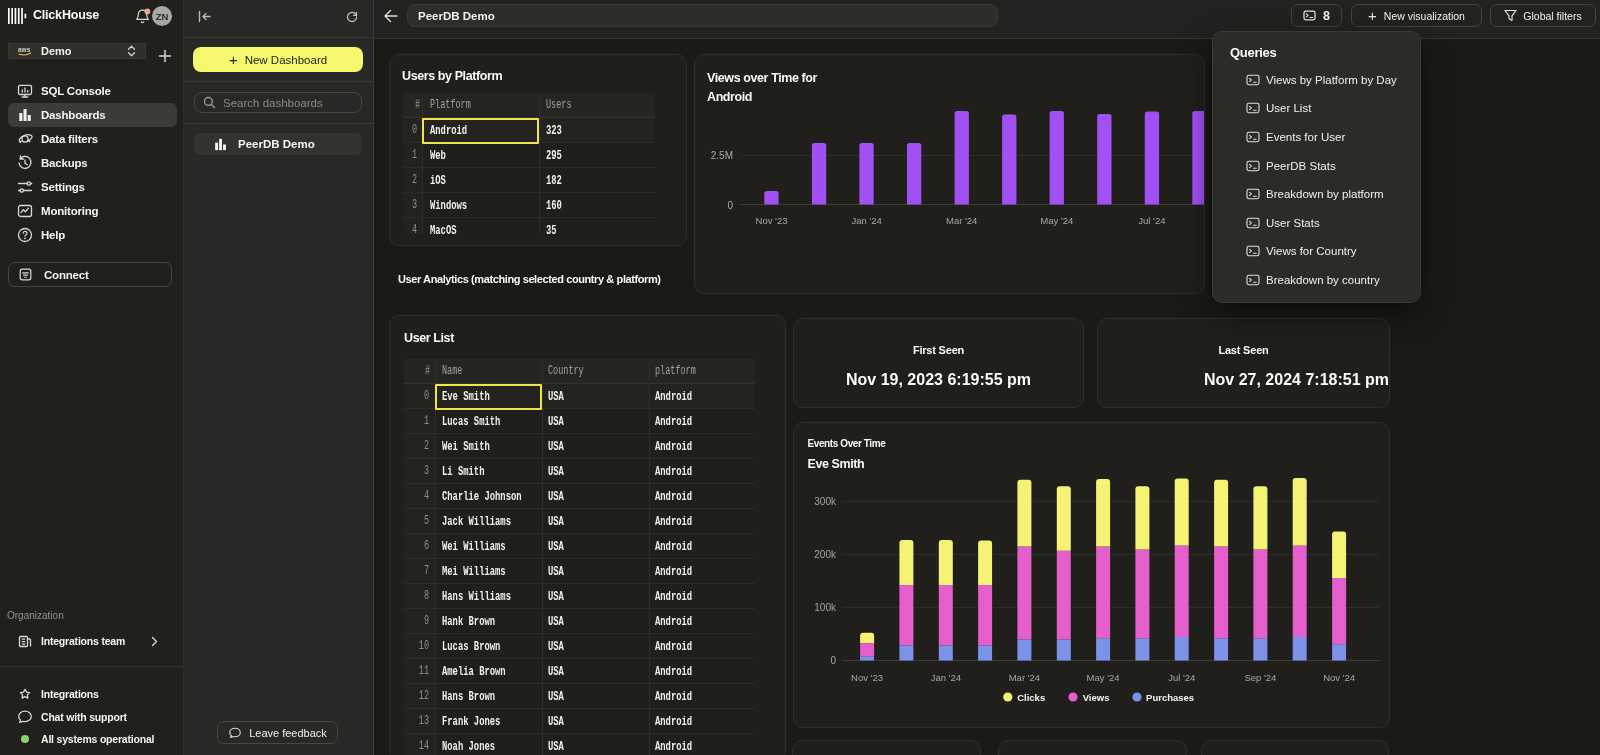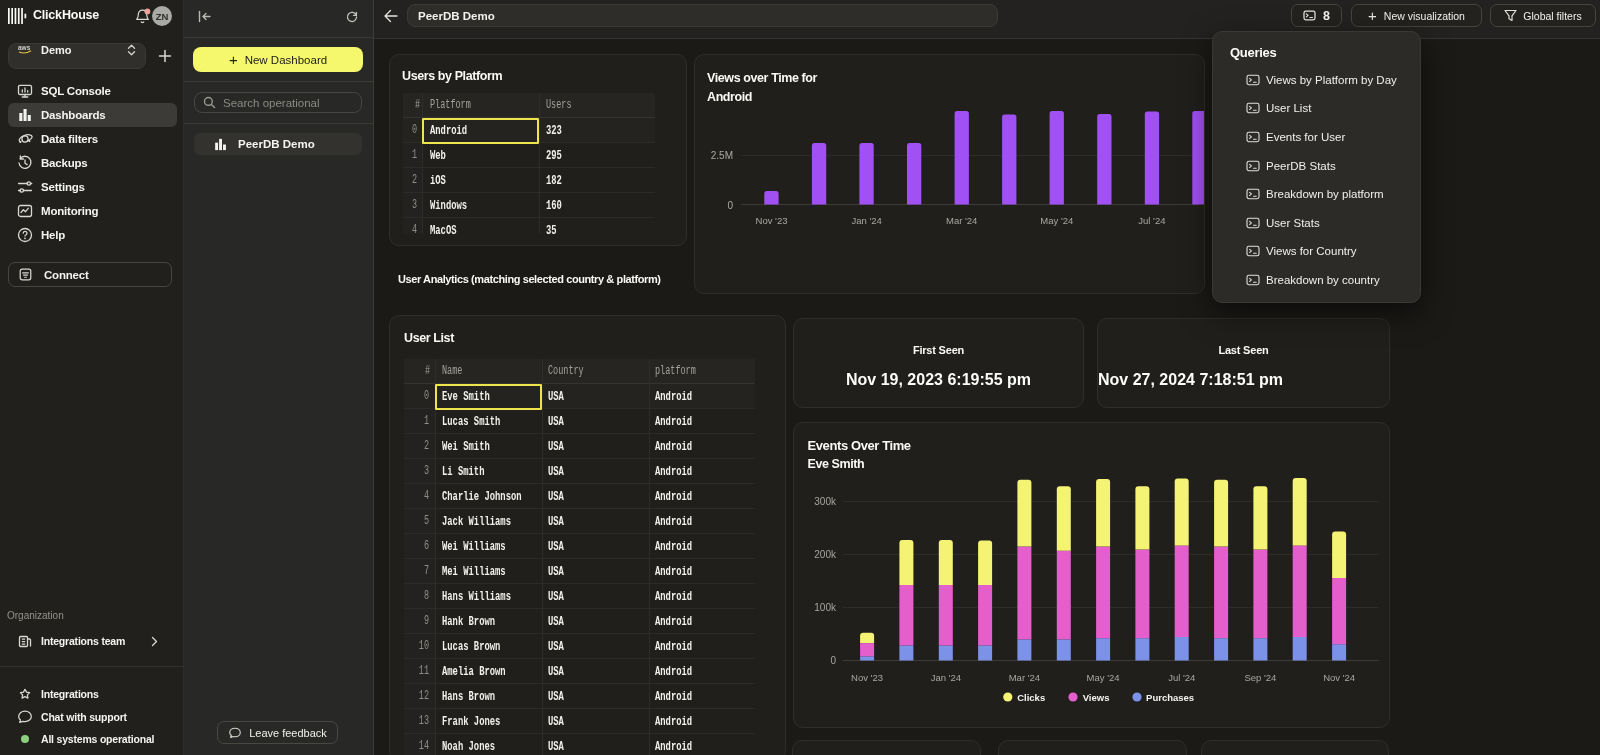--- a/index.html
+++ b/index.html
@@ -36,21 +36,21 @@
   <div class="abs" style="left:33px;top:8px;font-size:12.5px;font-weight:700;color:#fbfbf7;letter-spacing:-.2px">ClickHouse</div>
 
   <svg class="abs" style="left:134px;top:8px" width="17" height="17" viewBox="0 0 17 17">
     <path d="M8.5 2.2c-2.6 0-4.2 1.9-4.2 4.4c0 2.8-.9 3.9-1.6 4.8h11.6c-.7-.9-1.6-2-1.6-4.8c0-2.5-1.6-4.4-4.2-4.4z" fill="none" stroke="#d9d9d3" stroke-width="1.2" stroke-linejoin="round"></path>
     <path d="M7 13.6a1.6 1.6 0 0 0 3 0" fill="none" stroke="#d9d9d3" stroke-width="1.3"></path>
     <circle cx="13.4" cy="3.4" r="2.9" fill="#f0a29a"></circle>
   </svg>
 
   <div class="abs" style="left:152px;top:6px;width:20px;height:20px;border-radius:50%;background:#a9a9a5;color:#2f2f2b;font-size:9.5px;font-weight:700;display:flex;align-items:center;justify-content:center">ZN</div>
 
-  <div class="abs" style="left:8px;top:43px;width:138px;height:26px;background:#302f2b;border:1px solid #3a3935;border-radius:8px;display:flex;">
+  <div class="abs" style="left:8px;top:43px;width:138px;height:16px;background:#302f2b;border:1px solid #3a3935;border-radius:0;display:flex;align-items:center">
     <svg style="margin-left:9px" width="15" height="10" viewBox="0 0 15 10">
       <text x="0" y="6" font-size="6.5" font-weight="700" fill="#cfcfc9" font-family="Liberation Sans">aws</text>
       <path d="M1 8 q6 2.6 12 -1.2" fill="none" stroke="#e8c53c" stroke-width="1.1"></path>
     </svg>
     <span style="margin-left:8px;font-size:11px;font-weight:600">Demo</span>
     <svg style="position:absolute;right:9px" width="9" height="12" viewBox="0 0 9 12">
       <path d="M1.5 4.2 L4.5 1.2 L7.5 4.2 M1.5 7.8 L4.5 10.8 L7.5 7.8" fill="none" stroke="#cfcfc9" stroke-width="1.4" stroke-linecap="round" stroke-linejoin="round"></path>
     </svg>
   </div>
   <svg class="abs" style="left:158px;top:49px" width="14" height="14" viewBox="0 0 14 14">
@@ -181,21 +181,21 @@
   <div class="abs" style="left:9px;top:47px;width:170px;height:25px;background:#f5f76d;border-radius:8px;display:flex;align-items:center;justify-content:center">
     <span style="font-size:15px;font-weight:400;color:#222;margin-right:7px;line-height:1">+</span>
     <span style="font-size:11.5px;font-weight:500;color:#1d1d18">New Dashboard</span>
   </div>
   <div class="abs" style="left:0;top:81px;width:190px;height:1px;background:#3a3a37"></div>
   <div class="abs" style="left:10px;top:92px;width:168px;height:21px;border:1px solid #474643;border-radius:8px;display:flex;align-items:center">
     <svg style="margin-left:8px" width="13" height="13" viewBox="0 0 13 13">
         <circle cx="5.4" cy="5.4" r="3.9" fill="none" stroke="#9a9a94" stroke-width="1.4"></circle>
         <path d="M8.4 8.4 L11.6 11.6" stroke="#9a9a94" stroke-width="1.4" stroke-linecap="round"></path>
       </svg>
-    <span style="margin-left:7px;font-size:11.5px;color:#8b8b85">Search operational</span>
+    <span style="margin-left:7px;font-size:11.5px;color:#8b8b85">Search dashboards</span>
   </div>
   <div class="abs" style="left:0;top:123px;width:190px;height:1px;background:#3a3a37"></div>
   <div class="abs" style="left:10px;top:133px;width:168px;height:22px;background:#33322f;border-radius:6px;display:flex;align-items:center">
     <svg style="margin-left:19px" width="15" height="15" viewBox="0 0 16 16">
         <g fill="#f2f2ee">
           <rect x="2.3" y="6" width="3.1" height="8"></rect>
           <rect x="6.5" y="2" width="3.1" height="12"></rect>
           <rect x="10.7" y="8" width="3.1" height="6"></rect>
         </g>
       </svg>
@@ -399,25 +399,25 @@
       <div class="abs" style="left:31px;top:25px;width:107px;height:26px;border:2px solid #efe44c;border-radius:1px"></div>
     </div>
   </div>
 
   <div class="card" style="left:419px;top:318px;width:291px;height:90px">
     <div class="abs" style="left:0;top:25px;width:100%;text-align:center;font-size:11px;font-weight:700;color:#fafaf5;letter-spacing:-.2px">First Seen</div>
     <div class="abs" style="left:0;top:52px;width:100%;text-align:center;font-size:16px;font-weight:700;color:#fcfcf8">Nov 19, 2023 6:19:55 pm</div>
   </div>
   <div class="card" style="left:723px;top:318px;width:293px;height:90px">
     <div class="abs" style="left:0;top:25px;width:100%;text-align:center;font-size:11px;font-weight:700;color:#fafaf5;letter-spacing:-.2px">Last Seen</div>
-    <div class="abs" style="left:0;top:52px;width:100%;text-align:left;font-size:16px;font-weight:700;color:#fcfcf8">Nov 27, 2024 7:18:51 pm</div>
+    <div class="abs" style="left:0;top:52px;width:100%;text-align:right;font-size:16px;font-weight:700;color:#fcfcf8">Nov 27, 2024 7:18:51 pm</div>
   </div>
 
   <div class="card" style="left:419px;top:422px;width:597px;height:306px">
-    <div class="abs" style="left:13.5px;top:15px;font-size:13px;font-weight:700;color:#fafaf5;letter-spacing:-.4px">Events Over Time</div>
+    <div class="abs" style="left:13.5px;top:15px;font-size:10px;font-weight:700;color:#fafaf5;letter-spacing:-.4px">Events Over Time</div>
     <div class="abs" style="left:13.5px;top:34px;font-size:12.5px;font-weight:700;color:#fafaf5;letter-spacing:-.4px">Eve Smith</div>
     <svg class="abs" style="left:0;top:0" width="595" height="304" viewBox="0 0 595 304">
       <g font-family="Liberation Sans" font-size="10" fill="#a6a6a0" text-anchor="end">
         <text x="42" y="82">300k</text>
           <text x="42" y="135">200k</text>
         <text x="42" y="188">100k</text>
           <text x="42" y="241">0</text>
       </g>
       <line x1="48.5" y1="78.5" x2="585" y2="78.5" stroke="#2d2c28"></line>
       <line x1="48.5" y1="131.5" x2="585" y2="131.5" stroke="#2d2c28"></line>

